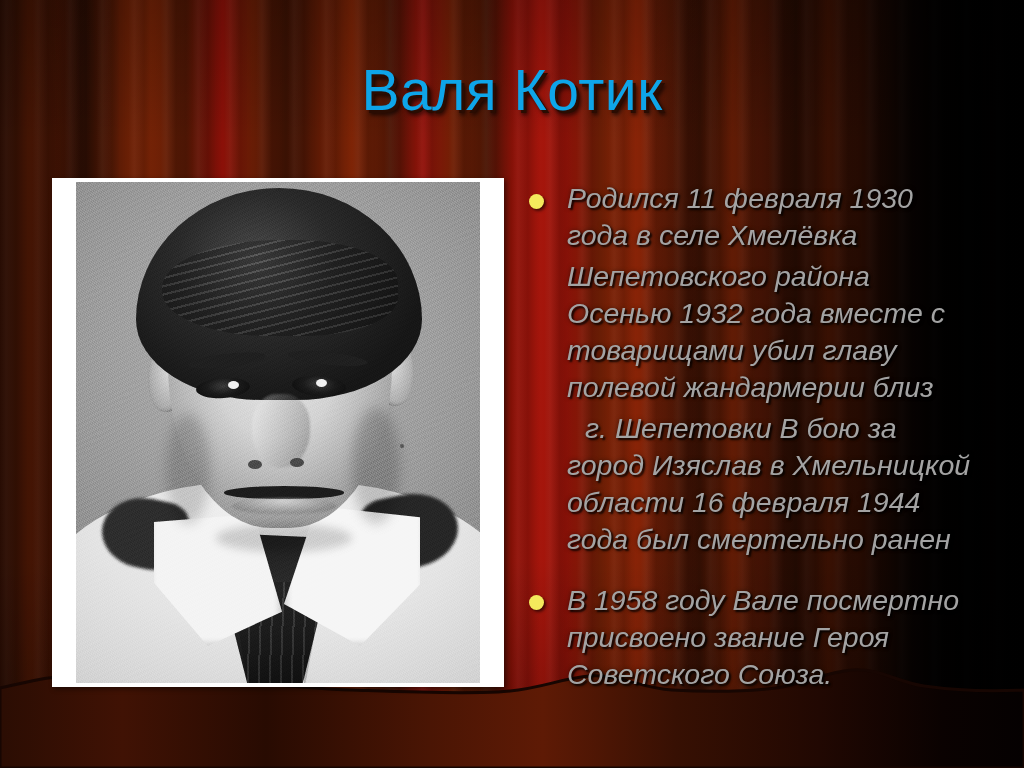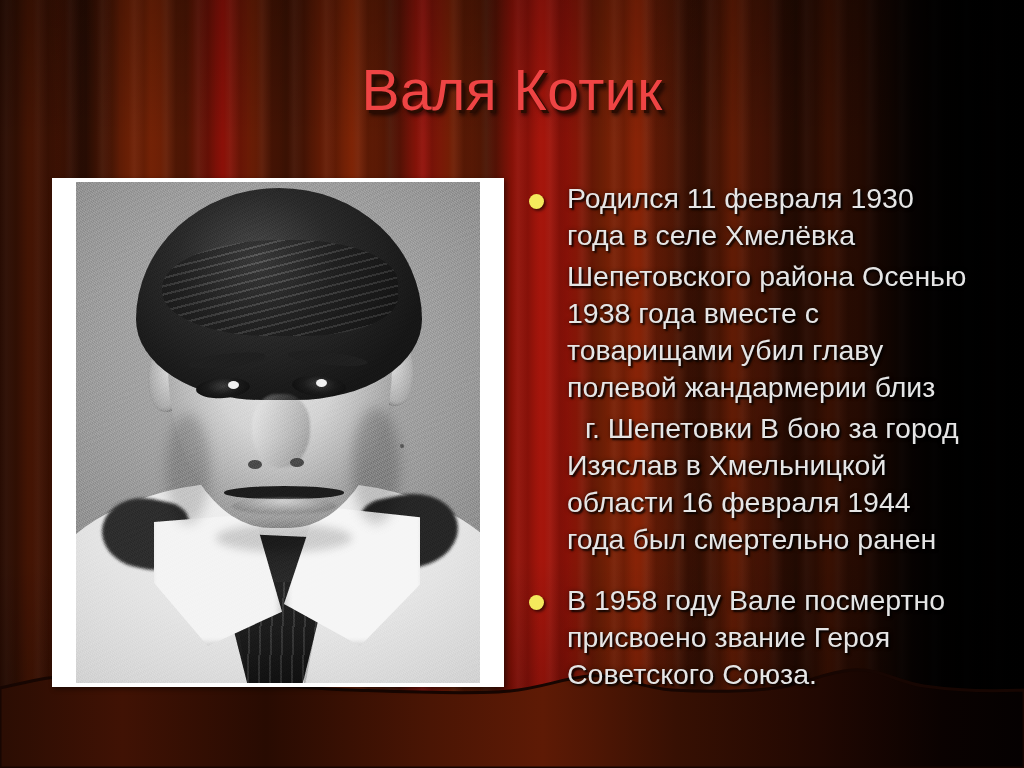--- a/index.html
+++ b/index.html
@@ -96,21 +96,21 @@
   .title {
     position: absolute;
     left: 0;
     top: 56px;
     width: 1024px;
     text-align: center;
     font-size: 57px;
     line-height: 68px;
     font-weight: 400;
     letter-spacing: 0.5px;
-    color: #ef4444;
+    color: #0ea5e9;
     text-shadow:
       3px 3px 0 #2a0c02,
       4px 5px 4px rgba(0,0,0,0.75);
     white-space: nowrap;
   }
 
   
   .photo-frame {
     position: absolute;
     left: 52px;
@@ -351,25 +351,26 @@
     position: absolute;
     left: 5px;
     width: 15px;
     height: 15px;
     border-radius: 50%;
     background: #f4ea5c;
     box-shadow: 2px 2px 3px rgba(0,0,0,0.6);
   }
   .para {
     margin: 0;
-    color: #e5e5e5;
+    color: #a3a3a3;
     font-size: 28.5px;
     line-height: 37px;
     font-weight: 400;
     text-shadow: 2px 2px 2px rgba(0,0,0,0.85), 0 0 4px rgba(0,0,0,0.5);
+    font-style: italic;
   }
   .para + .para { margin-top: 4px; }
   .para.indent { text-indent: 18px; }
   #b1 .bullet-dot { top: 14px; }
   #b2 .bullet-dot { top: 13px; }
   #b2 { margin-top: 24px; }
 </style>
 </head>
 <body>
 
@@ -435,21 +436,21 @@
       <div class="ph-dust"></div>
       <div class="ph-grain"></div>
     </div>
   </div>
 
   <div class="text-col">
 
     <div class="bullet-block" id="b1">
       <span class="bullet-dot"></span>
       <p class="para">Родился 11 февраля 1930 года в селе Хмелёвка</p>
-      <p class="para">Шепетовского района Осенью 1938 года вместе с товарищами убил главу полевой жандармерии близ</p>
+      <p class="para">Шепетовского района Осенью 1932 года вместе с товарищами убил главу полевой жандармерии близ</p>
       <p class="para indent">г. Шепетовки   В бою за город Изяслав в Хмельницкой области 16 февраля 1944 года был смертельно ранен</p>
     </div>
 
     <div class="bullet-block" id="b2">
       <span class="bullet-dot"></span>
       <p class="para"> В 1958 году Вале посмертно присвоено звание Героя Советского Союза.</p>
     </div>
 
   </div>
 </div>

